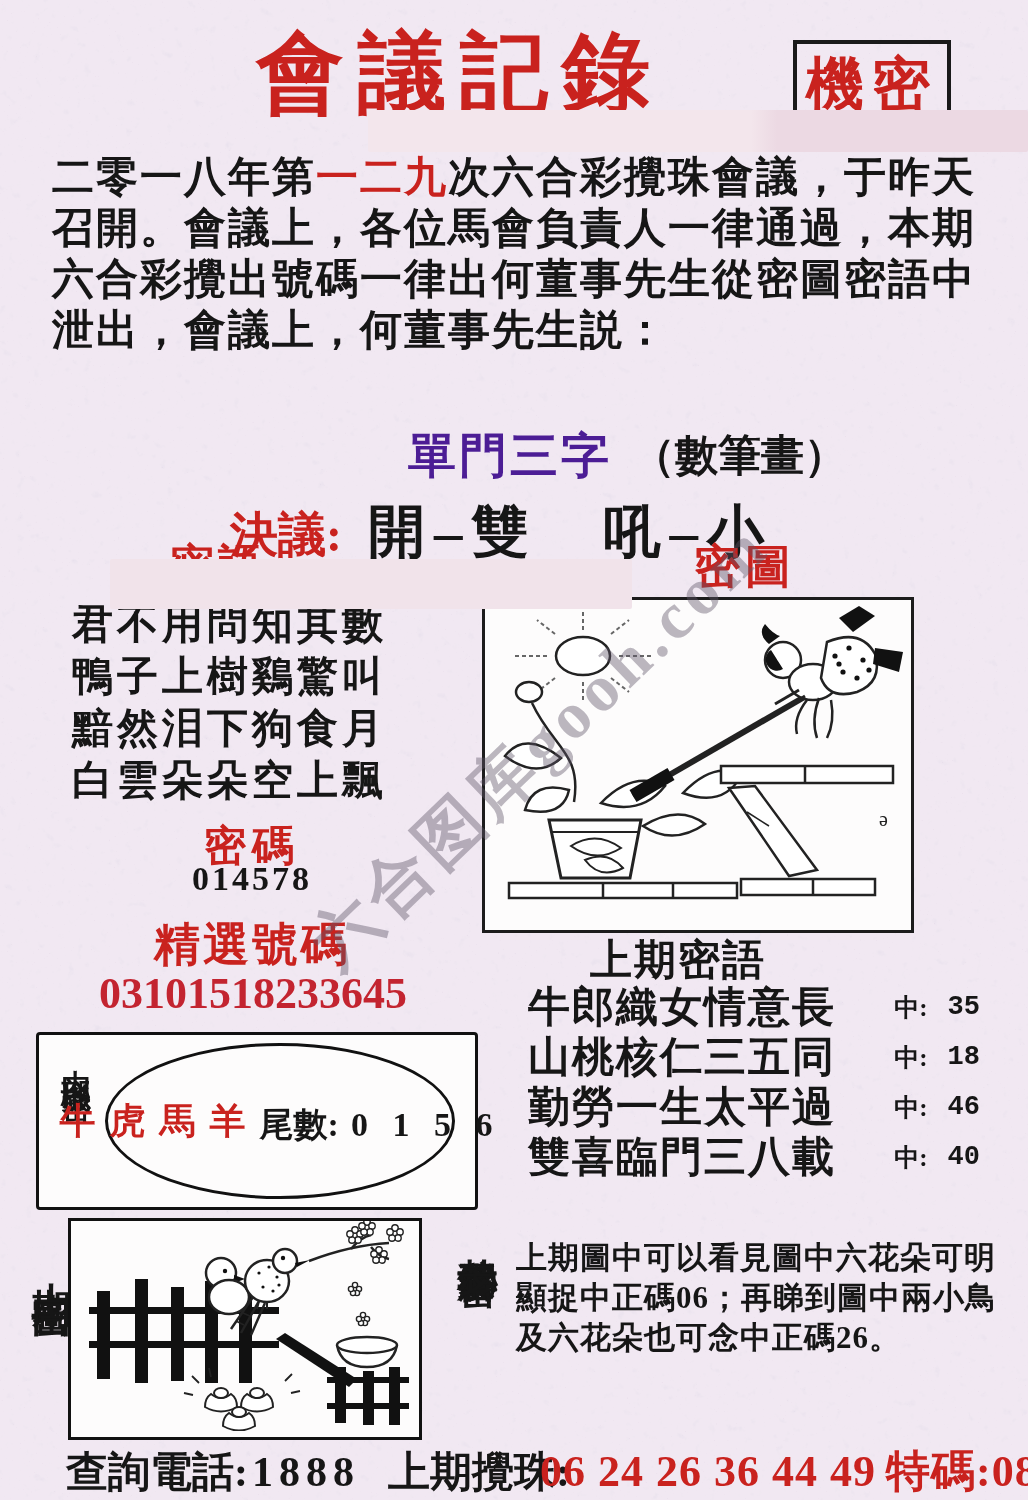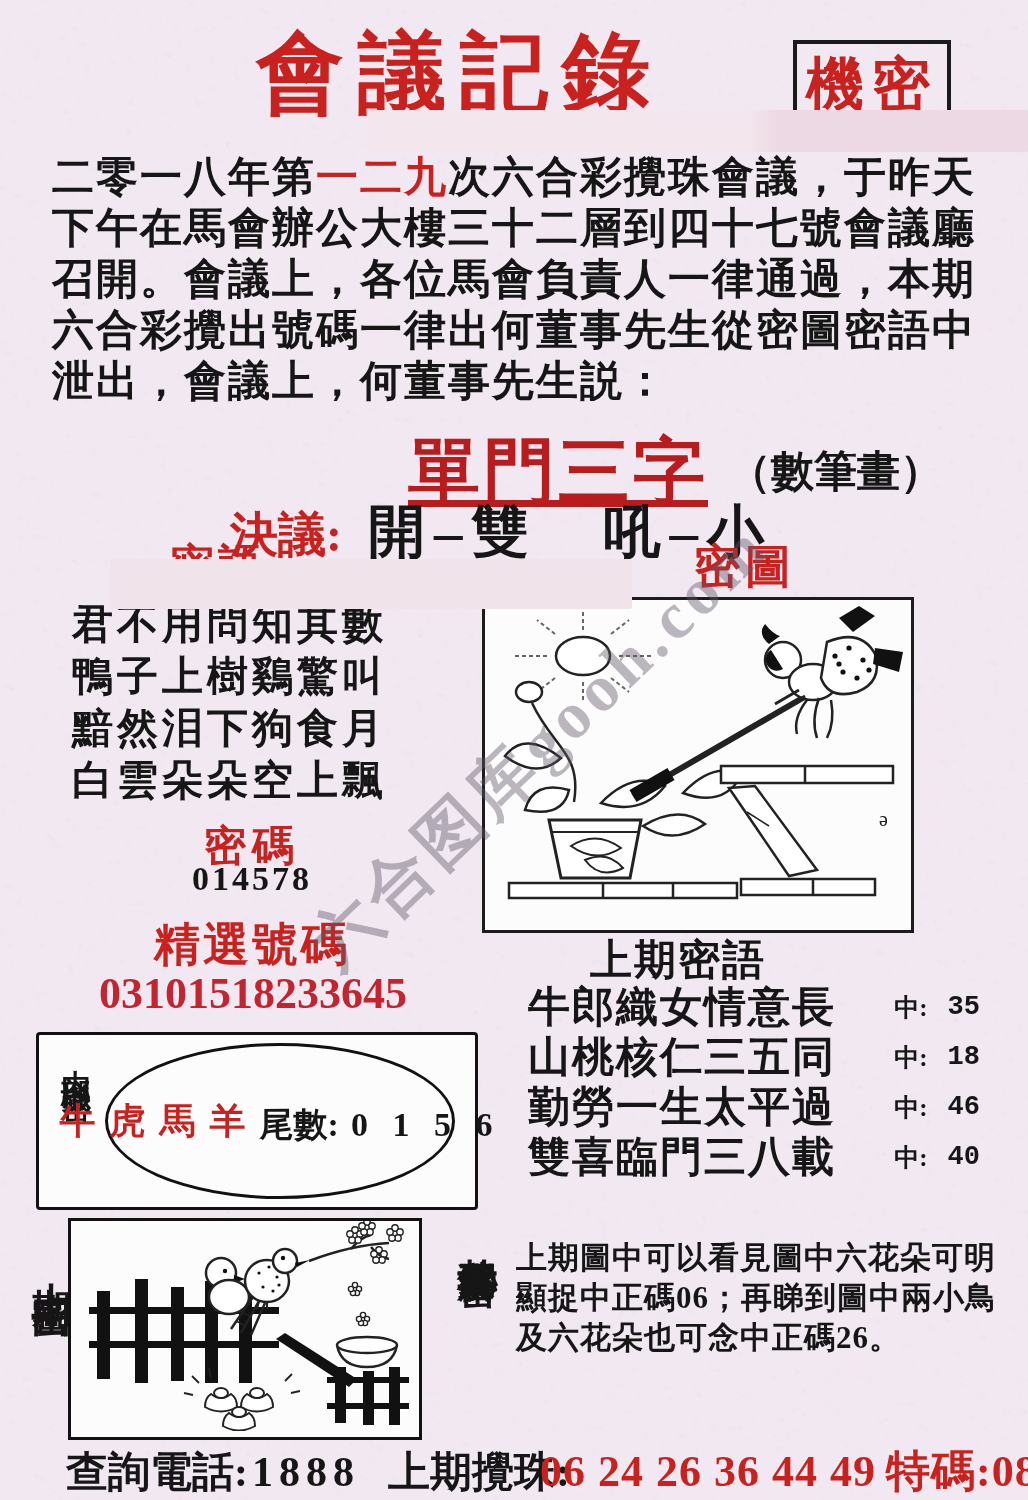--- a/index.html
+++ b/index.html
@@ -24,21 +24,21 @@
   
   .title{left:256px;top:14px;font-size:88px;font-weight:bold;color:#c9221e;letter-spacing:14px;white-space:nowrap;}
   .stamp{left:793px;top:40px;width:150px;height:82px;border:4px solid #1a1a1a;
     font-size:58px;font-weight:bold;color:#c9221e;letter-spacing:8px;
     display:flex;align-items:center;justify-content:center;}
   
   .para{left:52px;top:152px;width:935px;}
   .pline{height:51px;line-height:51px;font-size:42px;font-weight:bold;letter-spacing:2px;white-space:nowrap;}
   .red{color:#c9221e;}
   .headline-row{left:408px;top:424px;display:flex;align-items:center;white-space:nowrap;}
-  .headline{font-size:72px;font-weight:bold;color:#b91c1c;letter-spacing:3px;text-decoration:underline;}
+  .headline{font-size:48px;font-weight:bold;color:#4c1d95;letter-spacing:3px;}
   .headline-note{font-size:43px;font-weight:bold;color:#161616;margin-left:20px;}
   .resolution{left:230px;top:494px;display:flex;align-items:baseline;white-space:nowrap;}
   .res-label{font-size:48px;font-weight:bold;color:#c9221e;}
   .res-text{font-size:57px;font-weight:bold;color:#161616;margin-left:26px;letter-spacing:9px;}
   
   .sw-label{left:170px;top:536px;font-size:44px;font-weight:bold;color:#c9221e;letter-spacing:4px;}
   .sc-label{left:694px;top:536px;font-size:46px;font-weight:bold;color:#c9221e;letter-spacing:5px;}
   .poem{left:72px;top:598px;}
   .poem-line{height:52px;line-height:52px;font-size:41px;font-weight:bold;letter-spacing:4px;white-space:nowrap;}
   .code-label{left:92px;top:818px;width:320px;text-align:center;font-size:42px;font-weight:bold;color:#c9221e;letter-spacing:6px;}
@@ -100,21 +100,20 @@
     <rect width="1028" height="1500" filter="url(#noiseA)" opacity="0.5"></rect>
   </svg>
 
   <div class="z1 title">會議記錄</div>
   <div class="z1 stamp">
     <span>機密</span>
   </div>
 
   <div class="z1 para">
     <div class="pline"><span>二零一八年第</span><span class="red">一二九</span><span>次六合彩攪珠會議，于昨天</span></div>
-    <div class="pline">下午在馬會辦公大樓三十二層到四十七號會議廳</div>
     <div class="pline">召開。會議上，各位馬會負責人一律通過，本期</div>
     <div class="pline">六合彩攪出號碼一律出何董事先生從密圖密語中</div>
     <div class="pline">泄出，會議上，何董事先生説：</div>
   </div>
 
   <div class="z1 headline-row">
     <span class="headline">單門三字</span>
     <span class="headline-note">（數筆畫）</span>
   </div>
 

